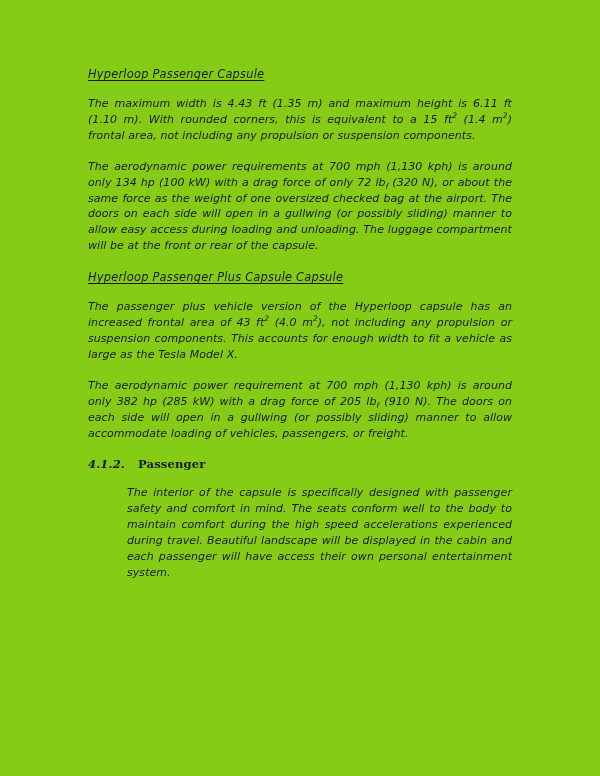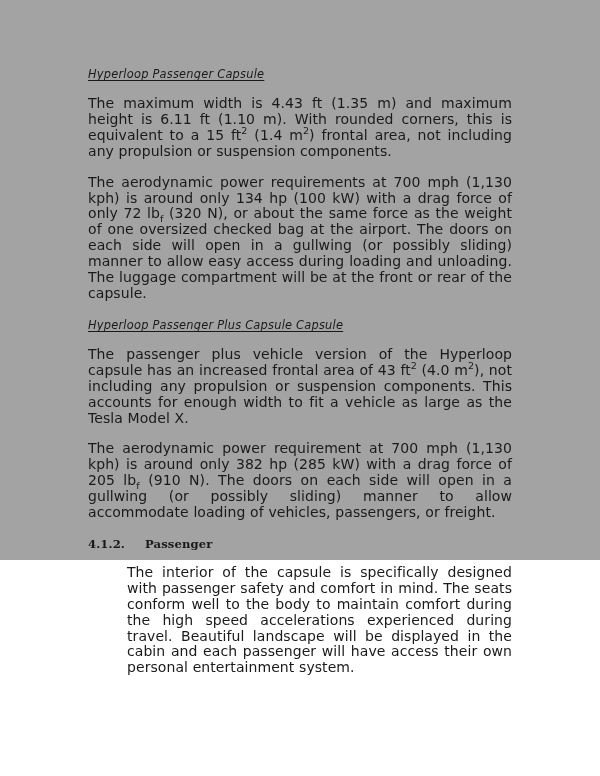--- a/index.html
+++ b/index.html
@@ -10,22 +10,22 @@
   body {
     width: 600px;
     height: 776px;
     font-family: "DejaVu Sans", sans-serif;
     color: #1a1a1a;
     overflow: hidden;
   }
   .page {
     position: relative;
     width: 600px;
-    height: 560px;
-    background: #a3a3a3;
+    height: 776px;
+    background: #84cc16;
   }
   .content {
     position: absolute;
     left: 88px;
     top: 66px;
     width: 424px;
   }
   
   .subhead {
     font-family: "DejaVu Sans", sans-serif;
@@ -41,30 +41,32 @@
   
   .section-heading {
     font-family: "DejaVu Serif", serif;
     font-weight: bold;
     font-size: 11.6px;
     line-height: 16px;
     margin: 0 0 13px 0;
     letter-spacing: 0.01em;
   }
   .section-heading .num {
-    margin-right: 20px;
+    margin-right: 13px;
+    font-style: italic;
   }
   p.body {
     margin: 0 0 15px 0;
-    font-size: 14px;
+    font-size: 11px;
     line-height: 15.9px;
     text-align: justify;
     text-justify: inter-word;
     letter-spacing: 0.005em;
     word-spacing: 0.01em;
+    font-style: italic;
   }
   p.body:last-child {
     margin-bottom: 0;
     margin-left: 39px;
   }
   sup {
     font-size: 0.68em;
     vertical-align: super;
     line-height: 0;
   }

